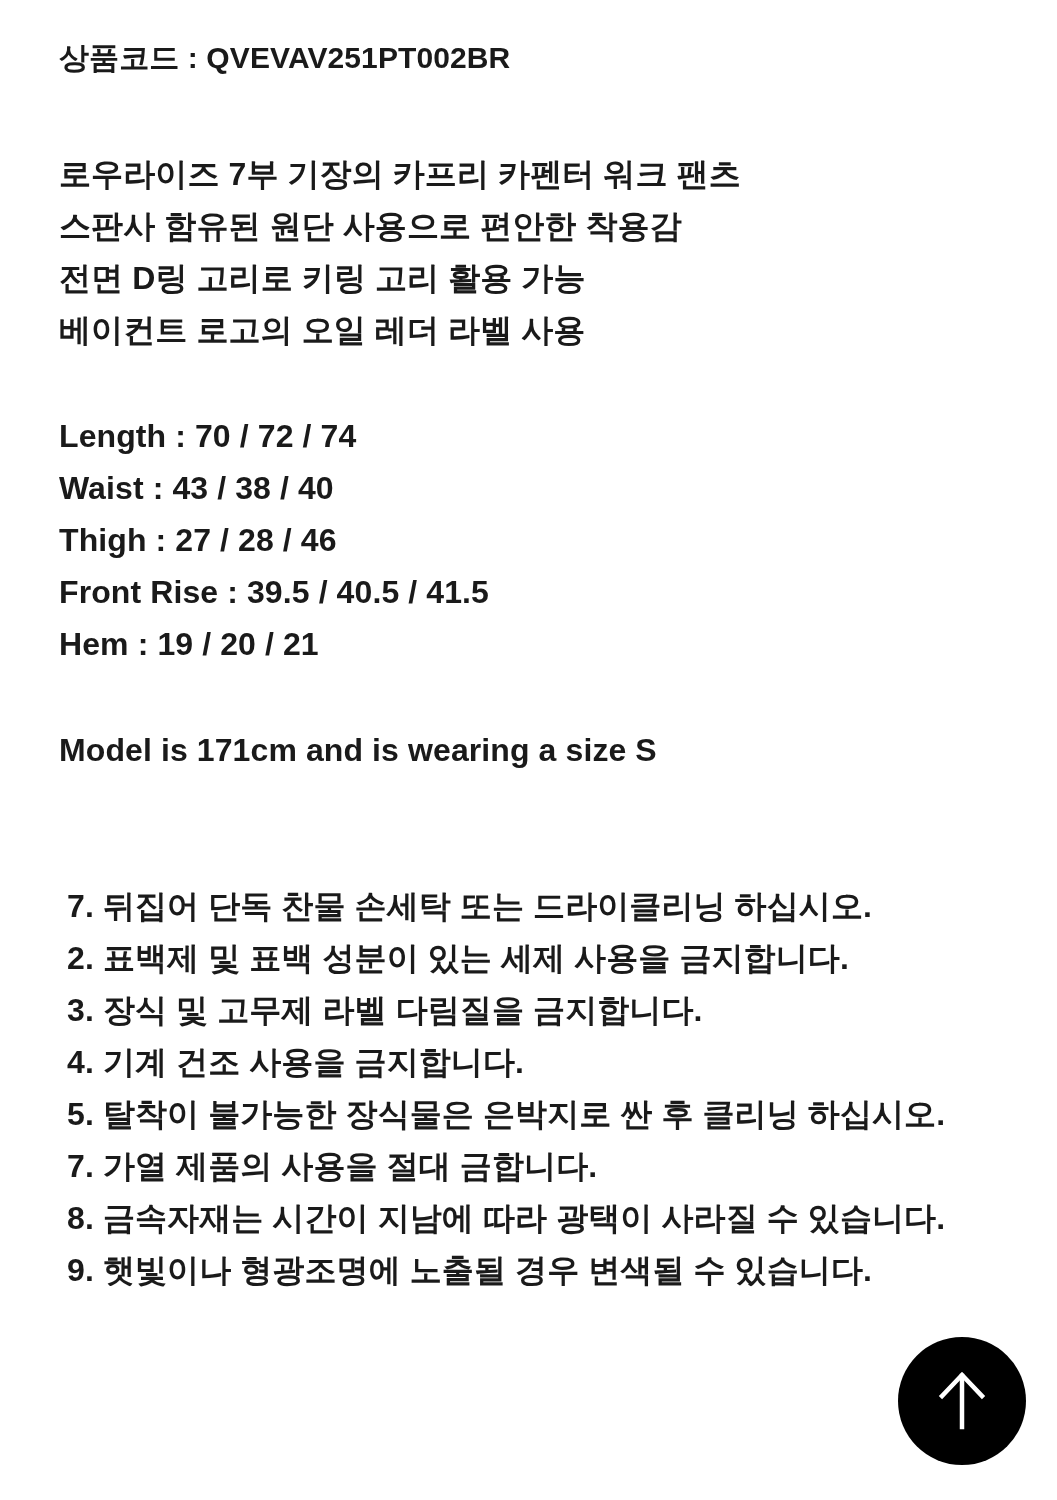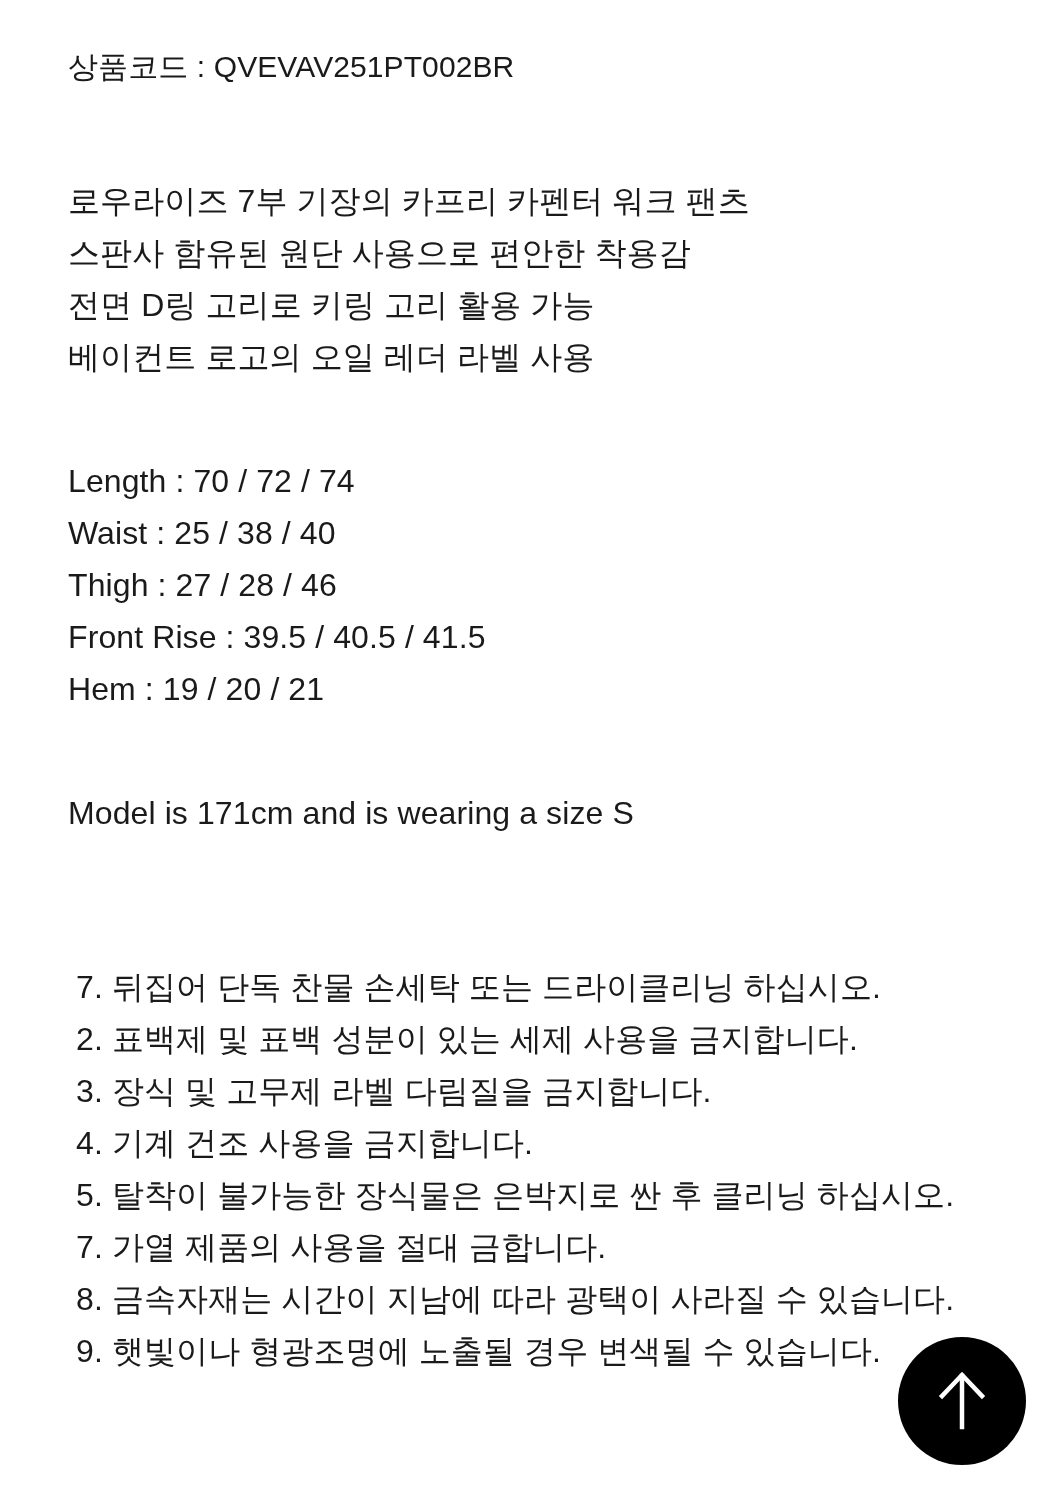--- a/index.html
+++ b/index.html
@@ -23,22 +23,23 @@
     box-sizing: border-box;
     padding: 34px 52px 0 55px;
   }
   .line {
     font-size: 32px;
     line-height: 52px;
     white-space: pre;
     letter-spacing: 0.1px;
   }
   .block {
-    margin: 13px;
+    margin: 4px;
     padding: 0;
+    font-weight: bold;
   }
   .gap-lg { height: 62px; }
   .gap-md { height: 50px; }
   .gap-sm { height: 46px; }
   .care-list .line {
     padding-left: 8px;
   }
   #code-line {
     font-size: 30px;
     line-height: 40px;
@@ -77,21 +78,21 @@
     <div class="line">로우라이즈 7부 기장의 카프리 카펜터 워크 팬츠</div>
     <div class="line">스판사 함유된 원단 사용으로 편안한 착용감</div>
     <div class="line">전면 D링 고리로 키링 고리 활용 가능</div>
     <div class="line">베이컨트 로고의 오일 레더 라벨 사용</div>
   </div>
 
   <div class="gap-sm"></div>
 
   <div class="block">
     <div class="line">Length : 70 / 72 / 74</div>
-    <div class="line">Waist : 25 / 38 / 40</div>
+    <div class="line">Waist : 43 / 38 / 40</div>
     <div class="line">Thigh : 27 / 28 / 46</div>
     <div class="line">Front Rise : 39.5 / 40.5 / 41.5</div>
     <div class="line">Hem : 19 / 20 / 21</div>
   </div>
 
   <div class="gap-sm"></div>
 
   <div class="block">
     <div class="line">Model is 171cm and is wearing a size S</div>
   </div>

